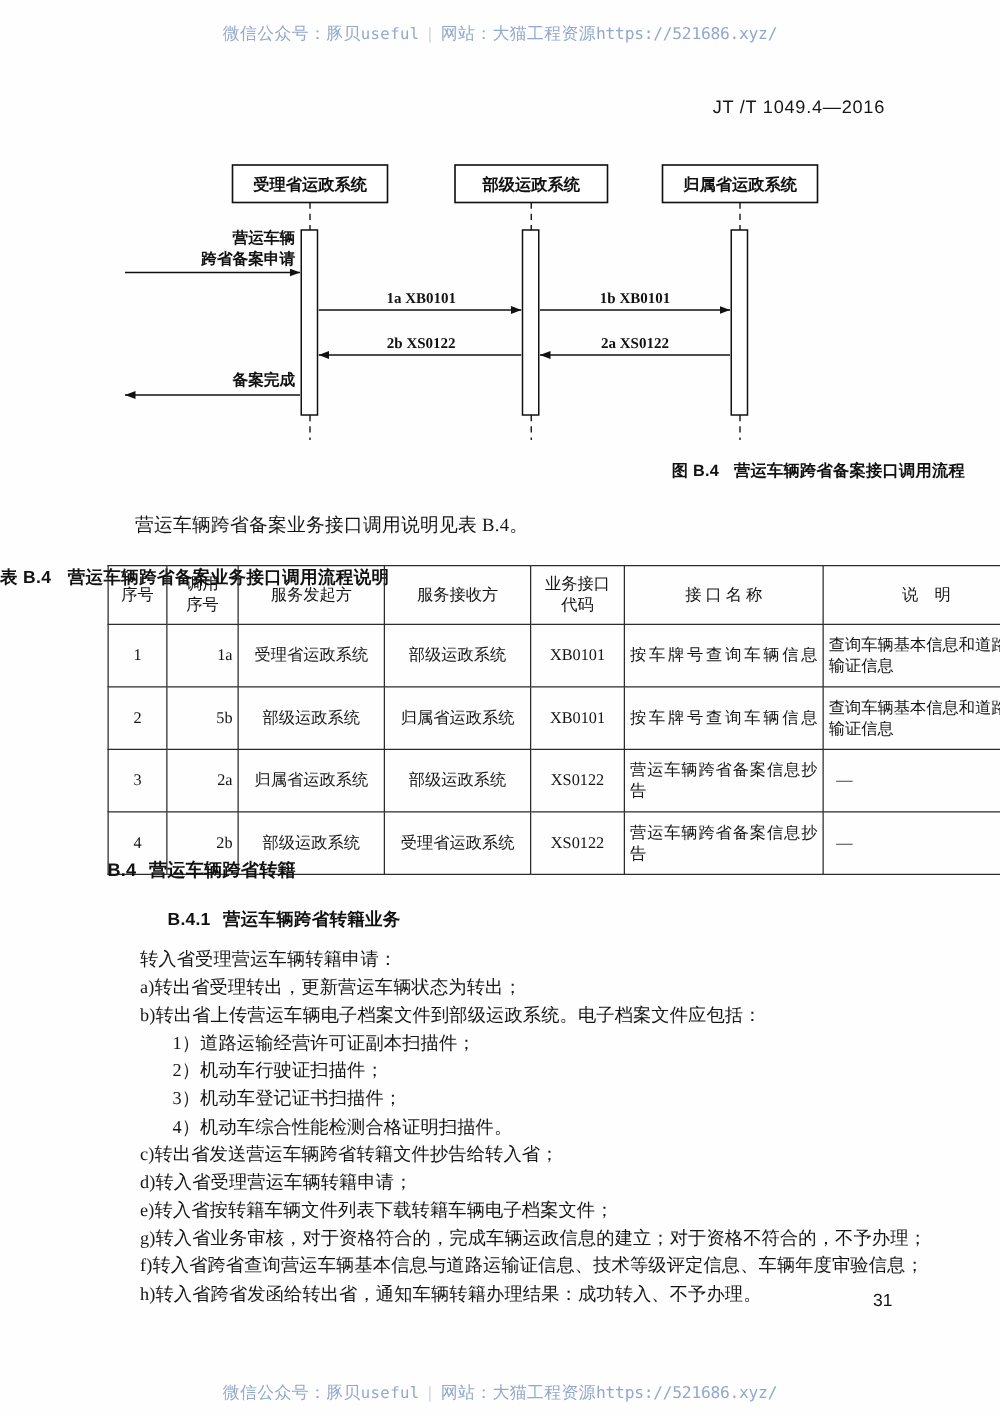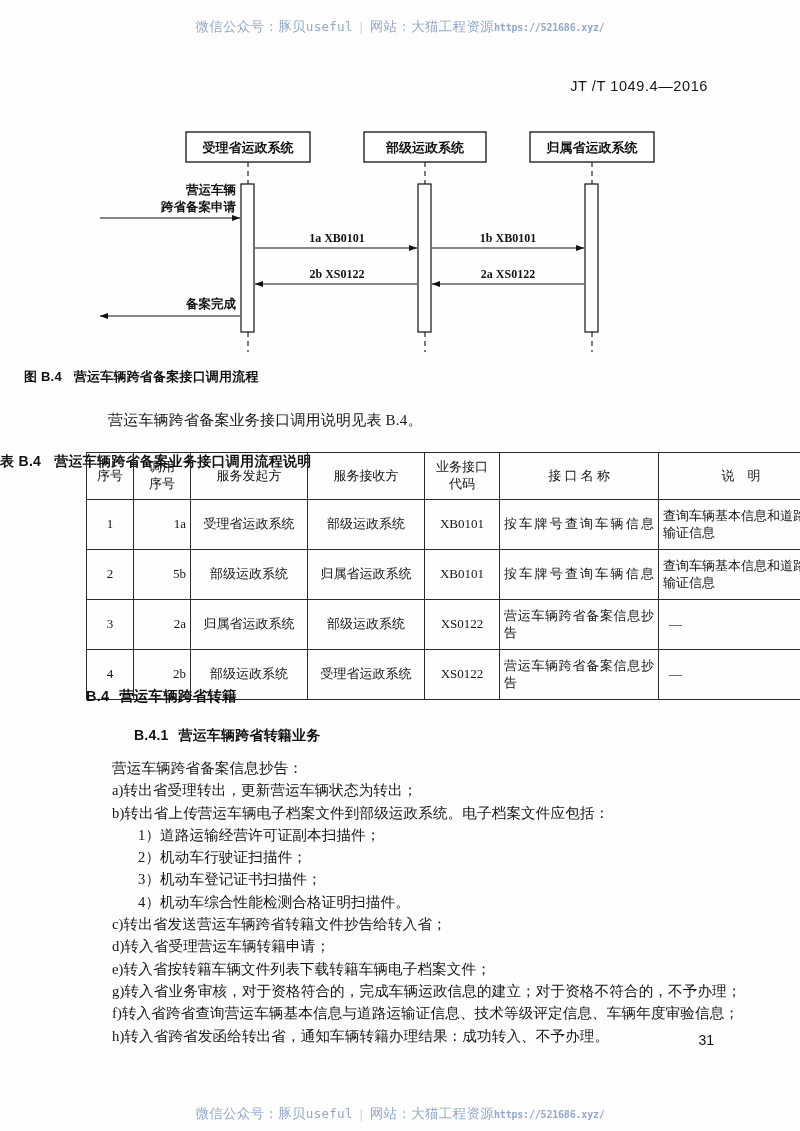--- a/index.html
+++ b/index.html
@@ -36,23 +36,22 @@
   }
   .watermark-top { top: 18px; }
   .watermark-bottom { top: 1105px; }
   .watermark .wm-sep {
     display: inline-block;
     padding: 0 7px;
     color: #b3c0d8;
   }
   .watermark .wm-url {
     font-family: "DejaVu Sans Mono", "Liberation Mono", monospace;
-    font-size: 10px;
+    font-size: 13px;
     letter-spacing: -0.2px;
-    font-weight: bold;
   }
   .watermark .wm-lat {
     font-family: "DejaVu Sans Mono", "Liberation Mono", monospace;
     font-size: 12.5px;
   }
 
   
   .std-header {
     position: absolute;
     top: 78px;
@@ -90,27 +89,26 @@
     font-weight: 700;
     fill: #111;
   }
 
   
   .fig-caption {
     position: absolute;
     top: 368px;
     left: 0;
     width: 772px;
-    text-align: left;
+    text-align: right;
     font-family: "Liberation Sans", sans-serif;
     font-weight: 700;
     font-size: 13px;
     color: #111;
     letter-spacing: 0.2px;
-    padding-left: 24px;
   }
   .fig-caption .cap-gap { display: inline-block; width: 12px; }
 
   .para-ref {
     position: absolute;
     top: 411px;
     left: 108px;
     font-size: 15px;
     color: #141414;
     letter-spacing: 0.2px;
@@ -356,21 +354,21 @@
   </div>
 
   <div class="sec-h1" style="top:687px;">
     <span>B.4</span><span class="num-gap"></span><span>营运车辆跨省转籍</span>
   </div>
   <div class="sec-h2" style="top:727px;">
     <span>B.4.1</span><span class="num-gap"></span><span>营运车辆跨省转籍业务</span>
   </div>
 
   <div class="body-block" style="top:757px;">
-    <div class="ln ind-0">营运车辆跨省备案信息抄告：</div>
+    <div class="ln ind-0">转入省受理营运车辆转籍申请：</div>
     <div class="ln ind-1">a)转出省受理转出，更新营运车辆状态为转出；</div>
     <div class="ln ind-1">b)转出省上传营运车辆电子档案文件到部级运政系统。电子档案文件应包括：</div>
     <div class="ln ind-2">1）道路运输经营许可证副本扫描件；</div>
     <div class="ln ind-2">2）机动车行驶证扫描件；</div>
     <div class="ln ind-2">3）机动车登记证书扫描件；</div>
     <div class="ln ind-2">4）机动车综合性能检测合格证明扫描件。</div>
     <div class="ln ind-1">c)转出省发送营运车辆跨省转籍文件抄告给转入省；</div>
     <div class="ln ind-1">d)转入省受理营运车辆转籍申请；</div>
     <div class="ln ind-1">e)转入省按转籍车辆文件列表下载转籍车辆电子档案文件；</div>
     <div class="ln ind-1">g)转入省业务审核，对于资格符合的，完成车辆运政信息的建立；对于资格不符合的，不予办理；</div>

